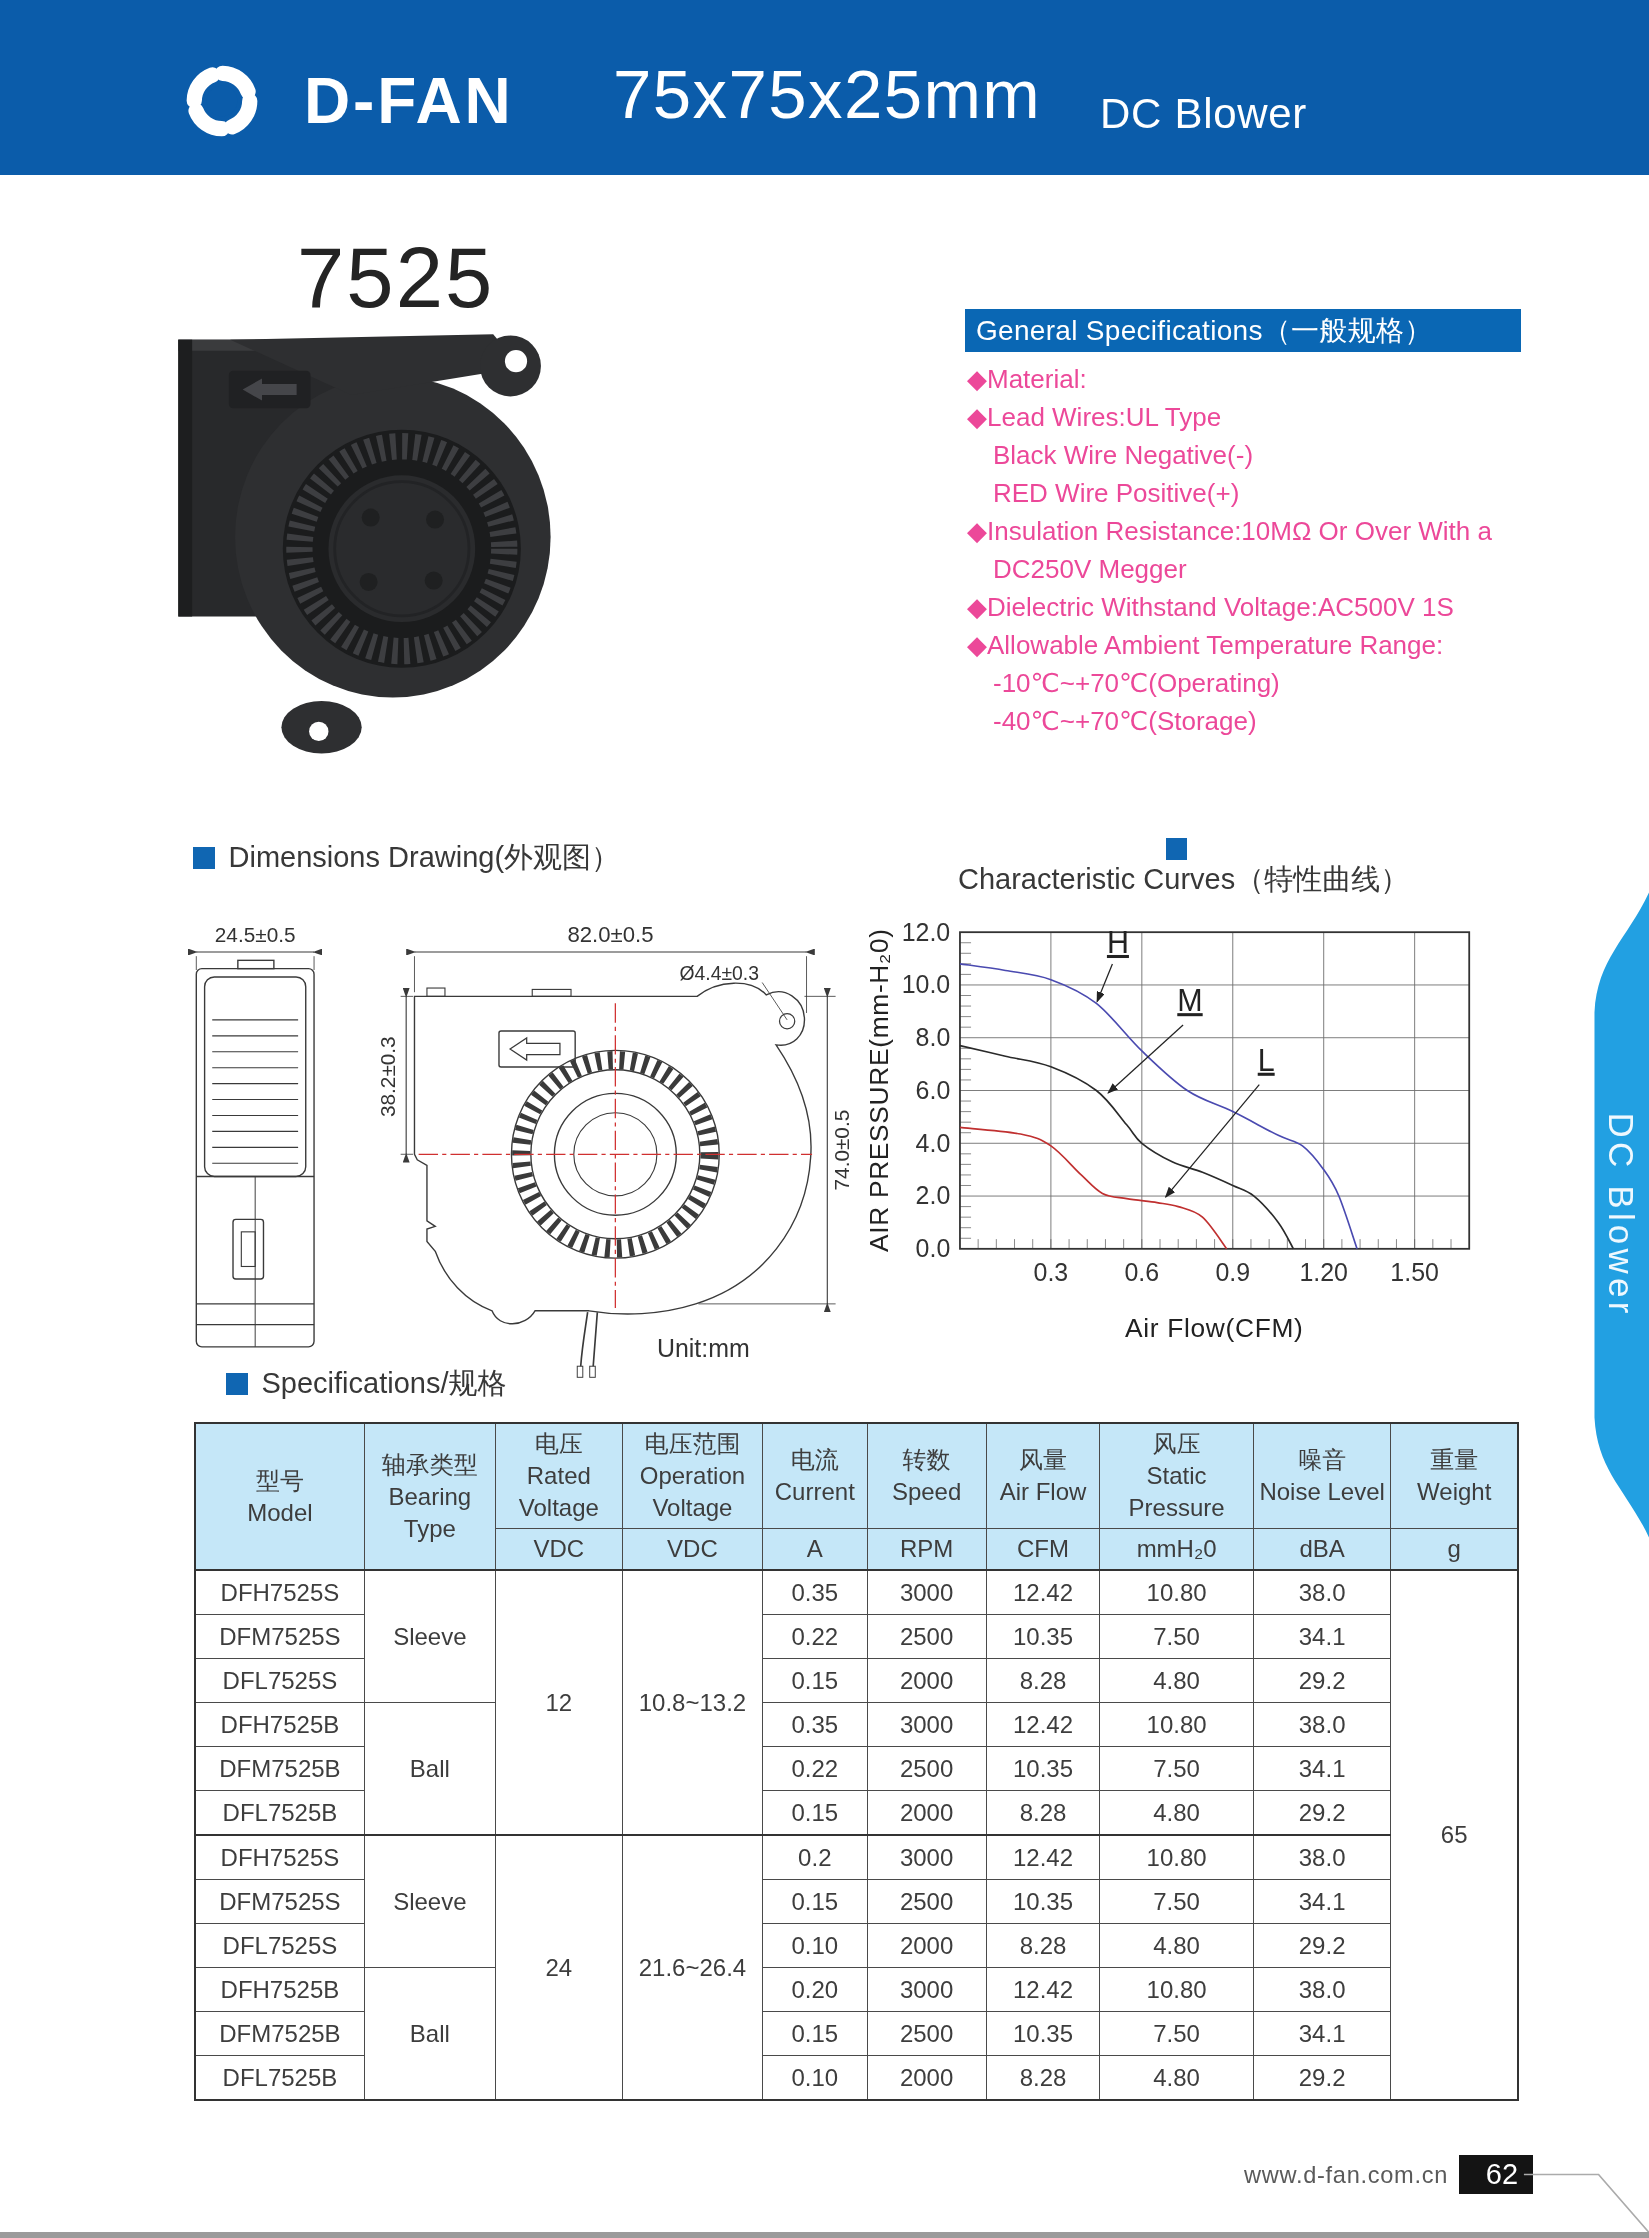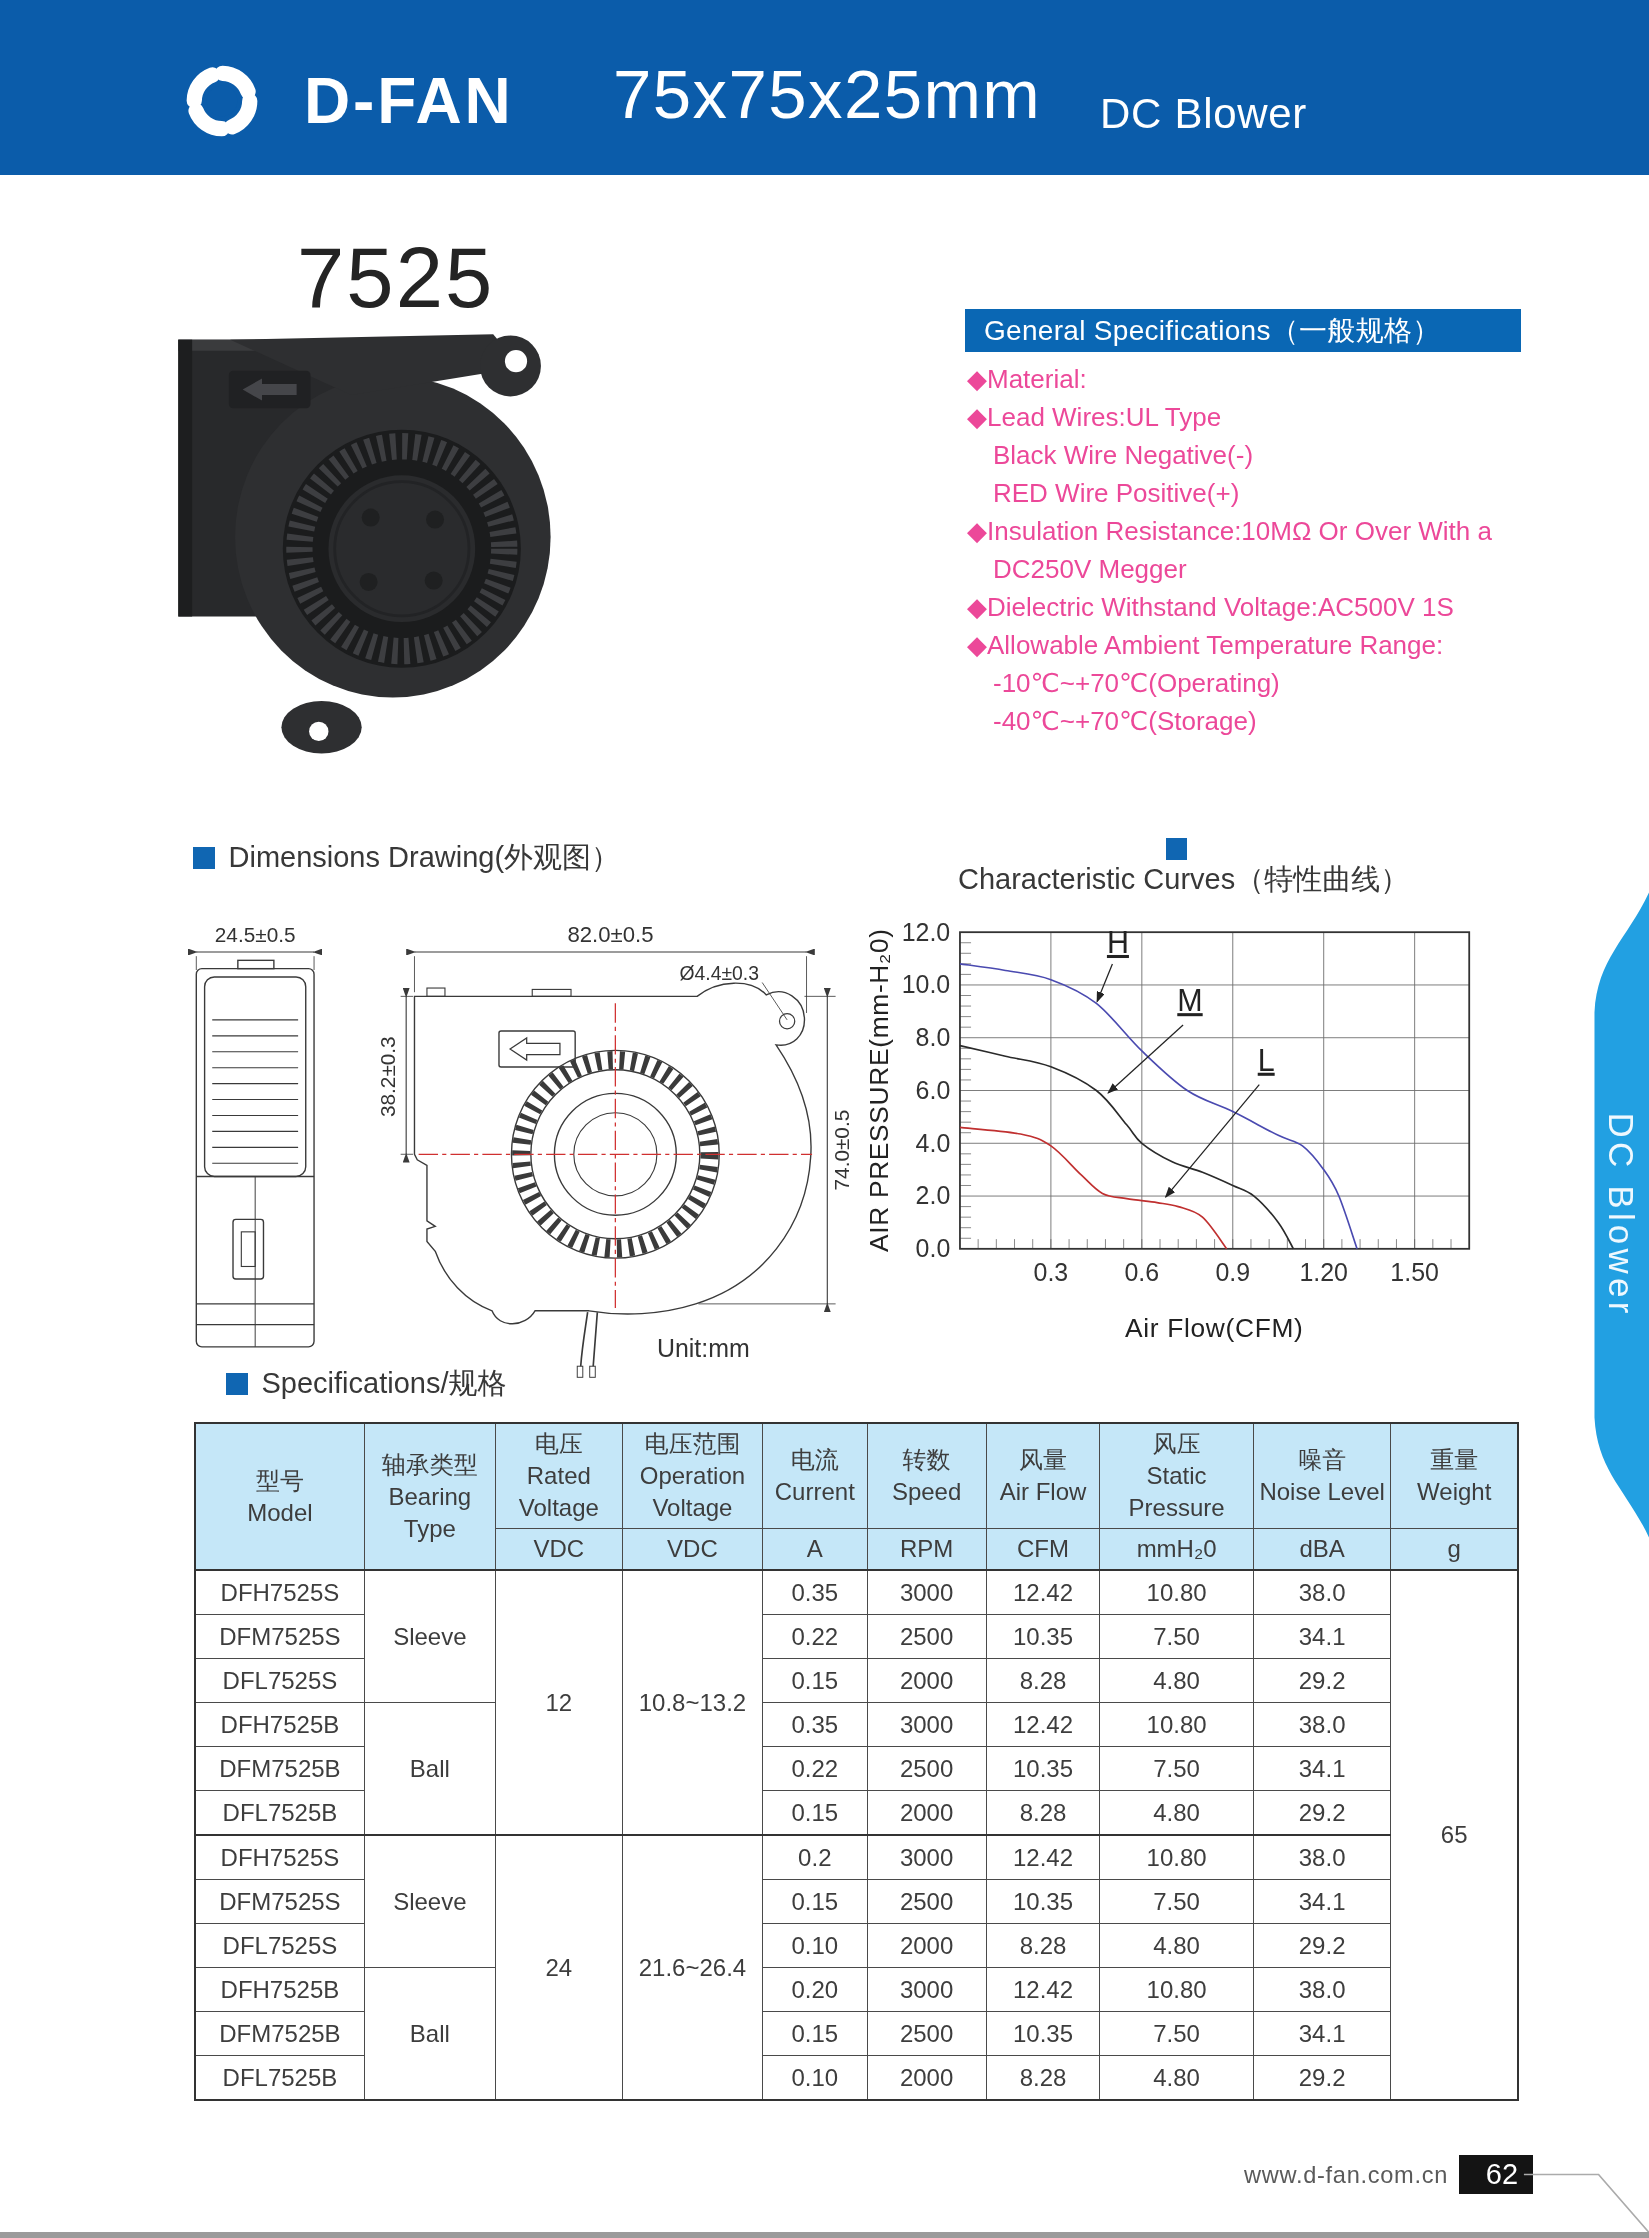--- a/index.html
+++ b/index.html
@@ -14,21 +14,21 @@
   .logo-svg{position:absolute;left:179px;top:58px;}
 
   
   .model-title{position:absolute;left:297px;top:229px;font-size:85px;font-weight:400;color:#242424;letter-spacing:2.1px;}
 
   
   .photo-svg{position:absolute;left:161px;top:291px;}
 
   
   .gs-bar{position:absolute;left:965px;top:309px;width:556px;height:43px;background:#0a67b4;display:flex;align-items:center;}
-  .gs-bar span{color:#fff;font-size:28px;padding-left:11px;letter-spacing:0.3px;margin-left:8px;}
+  .gs-bar span{color:#fff;font-size:28px;padding-left:11px;letter-spacing:0.3px;}
   .gs-list{position:absolute;left:967px;top:360px;width:568px;margin:0;padding:0;list-style:none;}
   .gs-list li{font-size:26px;line-height:38px;color:#ec4899;white-space:nowrap;}
   .gs-list li.indent{padding-left:26px;}
 
   
   .sec-head{position:absolute;display:flex;align-items:center;justify-content:center;}
   .sec-head .sq{width:21.5px;height:21.5px;background:#1066b2;margin-right:14px;flex:0 0 auto;}
   .sec-head .sec-label{font-size:29px;color:#383838;}
   #sec-dims{left:193px;top:838px;}
   #sec-curves{left:958px;top:838px;flex-direction:column;}

